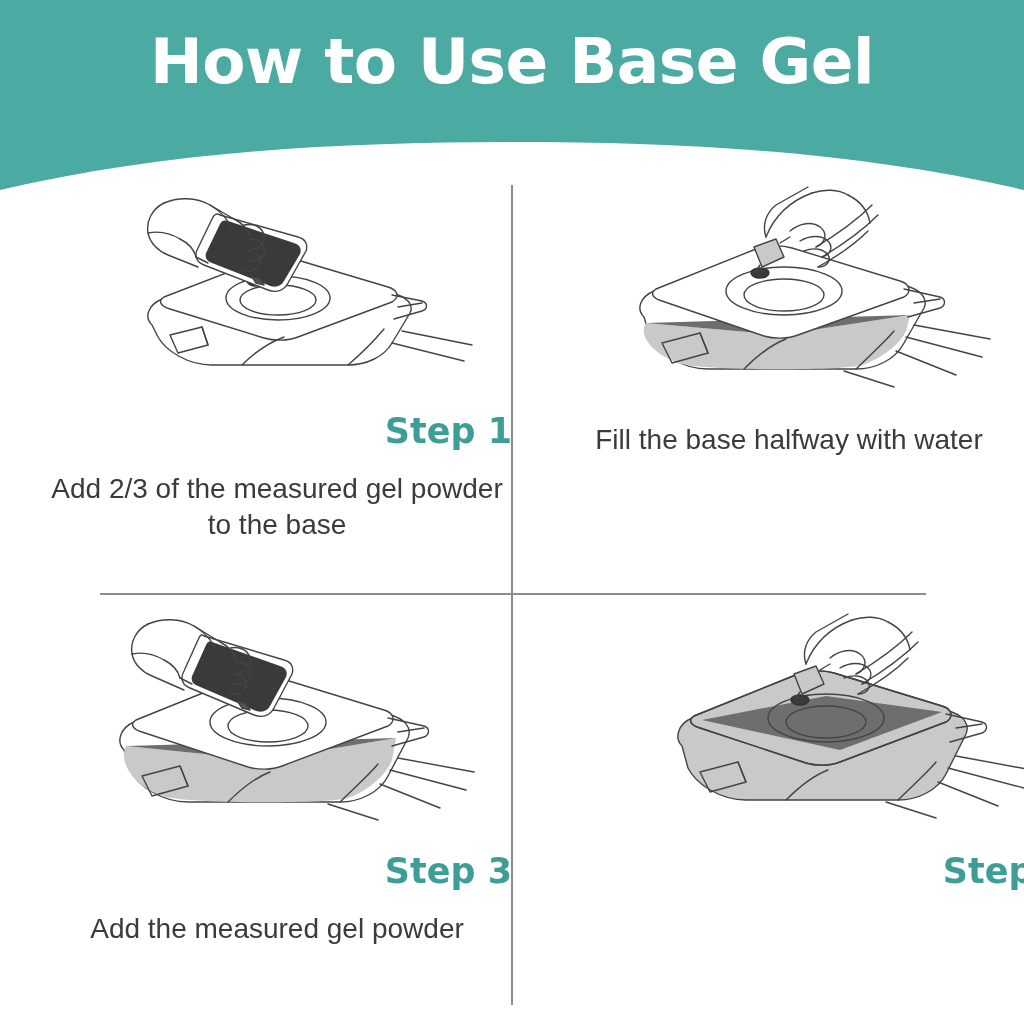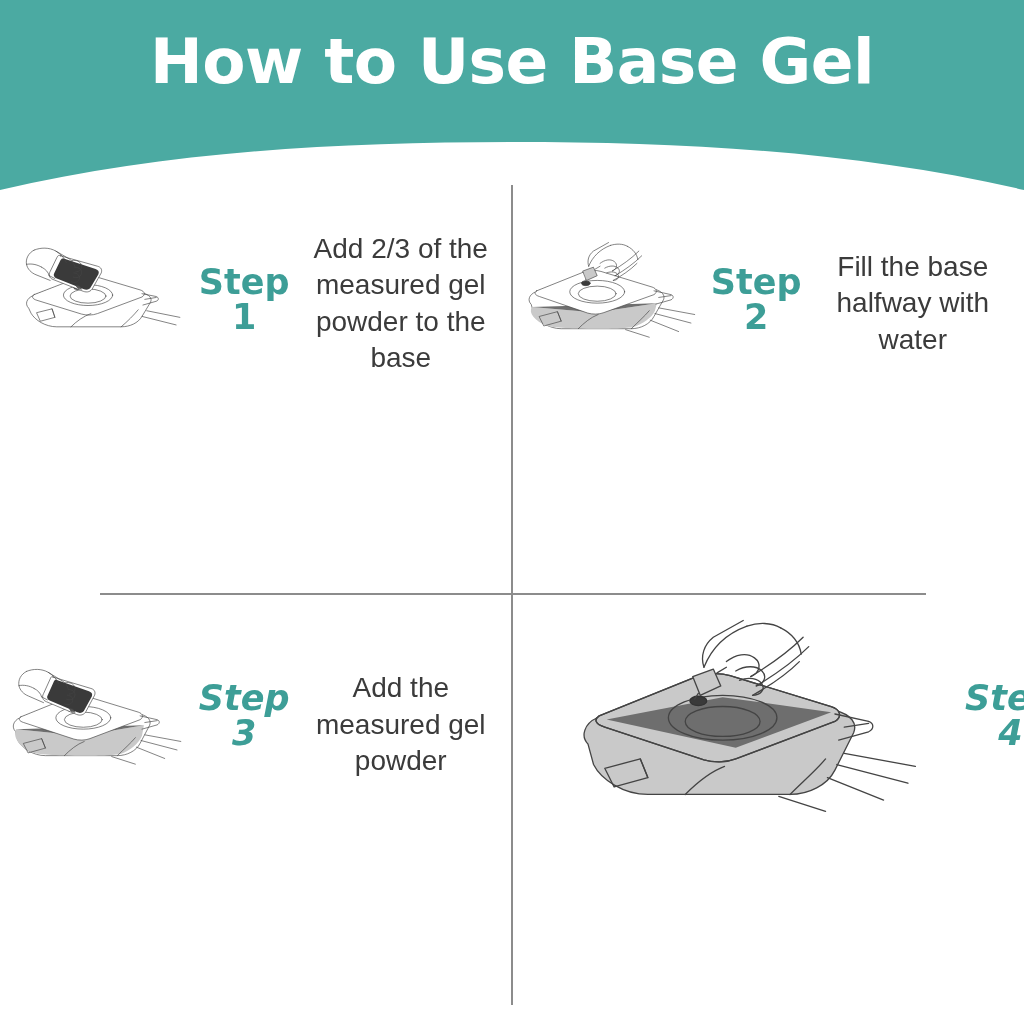--- a/index.html
+++ b/index.html
@@ -63,21 +63,22 @@
     width: 826px;
     height: 1.6px;
     background: #8c8c8c;
   }
 
   
   .cell {
     position: absolute;
     width: 512px;
     display: flex;
-    align-items: center;
+    flex-direction: column;
+    align-items: flex-end;
   }
   .cell-1 { left: 0;    top: 185px; }
   .cell-2 { left: 512px; top: 185px; }
   .cell-3 { left: 0;    top: 600px; }
   .cell-4 { left: 512px; top: 600px; padding-left: 46px; }
 
   .illus {
     width: 420px;
     height: 215px;
     display: block;
@@ -96,21 +97,21 @@
   .step-desc {
     color: #3b3b3b;
     font-family: "Liberation Sans", sans-serif;
     font-weight: 400;
     font-size: 28px;
     line-height: 1.30;
     margin: 22px 0 0 0;
     text-align: center;
     width: 470px;
   }
-  .cell-3 .step-title, .cell-4 .step-title { margin-top: 3px; font-style: italic; }
+  .cell-3 .step-title, .cell-4 .step-title { margin-top: 26px; }
 </style>
 </head>
 <body>
 
 <div class="header">
   <svg class="header-bg" viewBox="0 0 1024 200" preserveAspectRatio="none">
     <path d="M0,0 L1024,0 L1024,190 C860,152 690,142 512,142 C334,142 164,152 0,190 Z" fill="#4baaa2"></path>
   </svg>
   <div class="header-title">How to Use Base Gel</div>
 </div>
@@ -209,21 +210,20 @@
       <path d="M196,56 C206,50 218,50 224,56 C230,62 226,70 218,72"></path>
       <path d="M200,66 C210,62 220,64 224,70 C228,76 222,82 214,82"></path>
       <path d="M208,8 C220,4 234,4 244,10"></path>
       <path d="M212,62 C232,50 252,36 268,20"></path>
       <path d="M218,72 C238,60 258,46 274,30"></path>
       <path d="M214,82 C232,72 250,60 264,46"></path>
       <path d="M244,10 C256,16 264,26 266,38"></path>
       <path d="M176,58 L186,52"></path>
     </g>
   </svg>
-  <div class="step-title">Step 2</div>
   <div class="step-desc">Fill the base halfway with water</div>
 </div>
 
 <div class="cell cell-3">
   <svg class="illus" viewBox="0 0 420 228">
     <g fill="none" stroke="#444" stroke-width="1.4" stroke-linejoin="round" stroke-linecap="round">
 
       <path d="M32,150 C24,142 28,128 42,122 L136,86 C148,81 166,80 178,84 L296,114
                C314,119 320,128 316,138 L296,176 C288,192 268,202 248,202 L96,202
                C70,202 46,186 38,170 Z" fill="#ffffff"></path>

